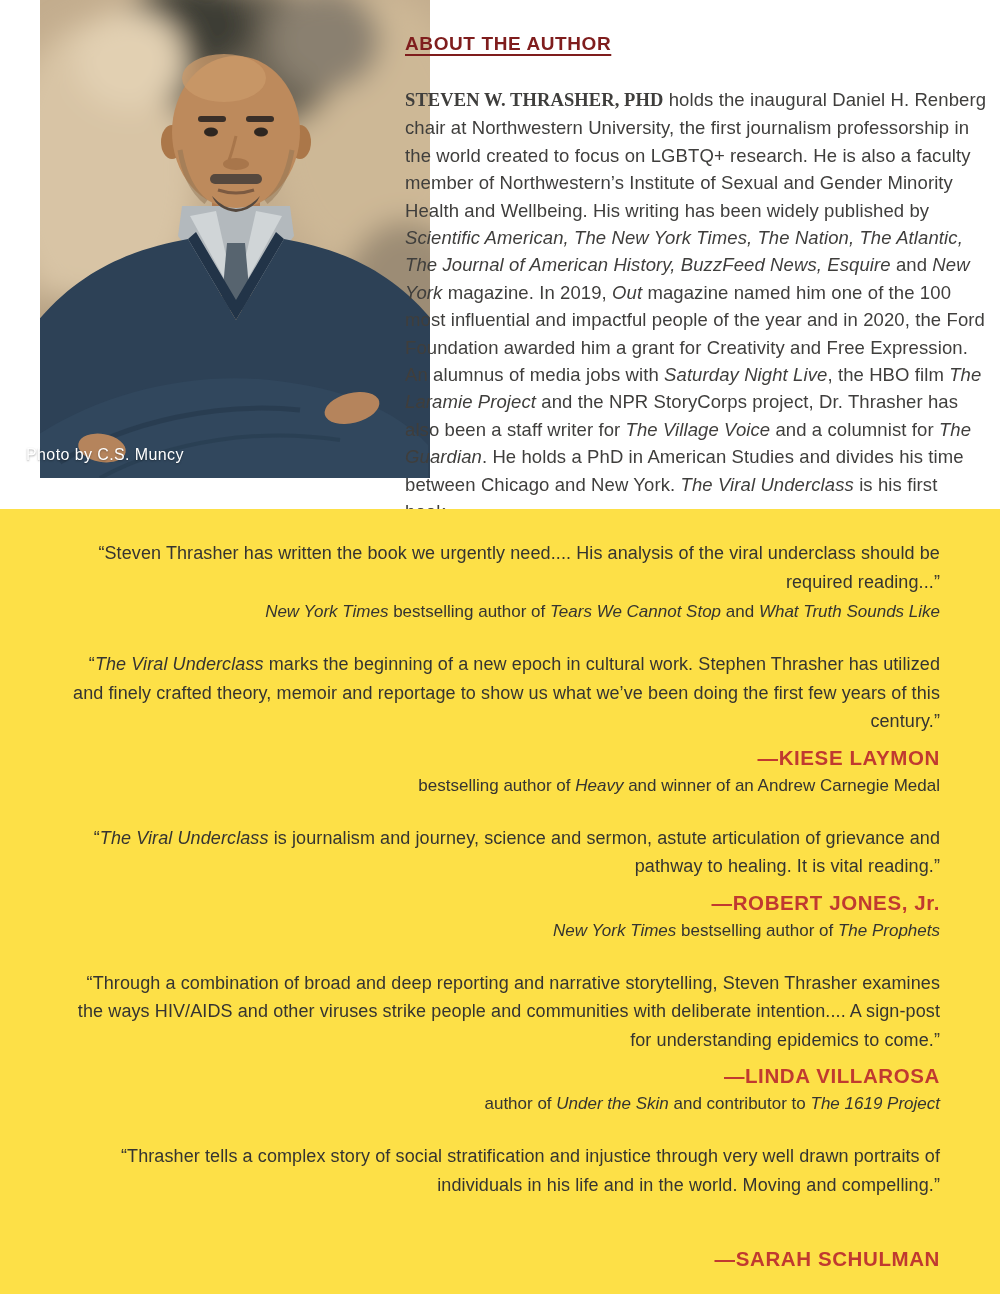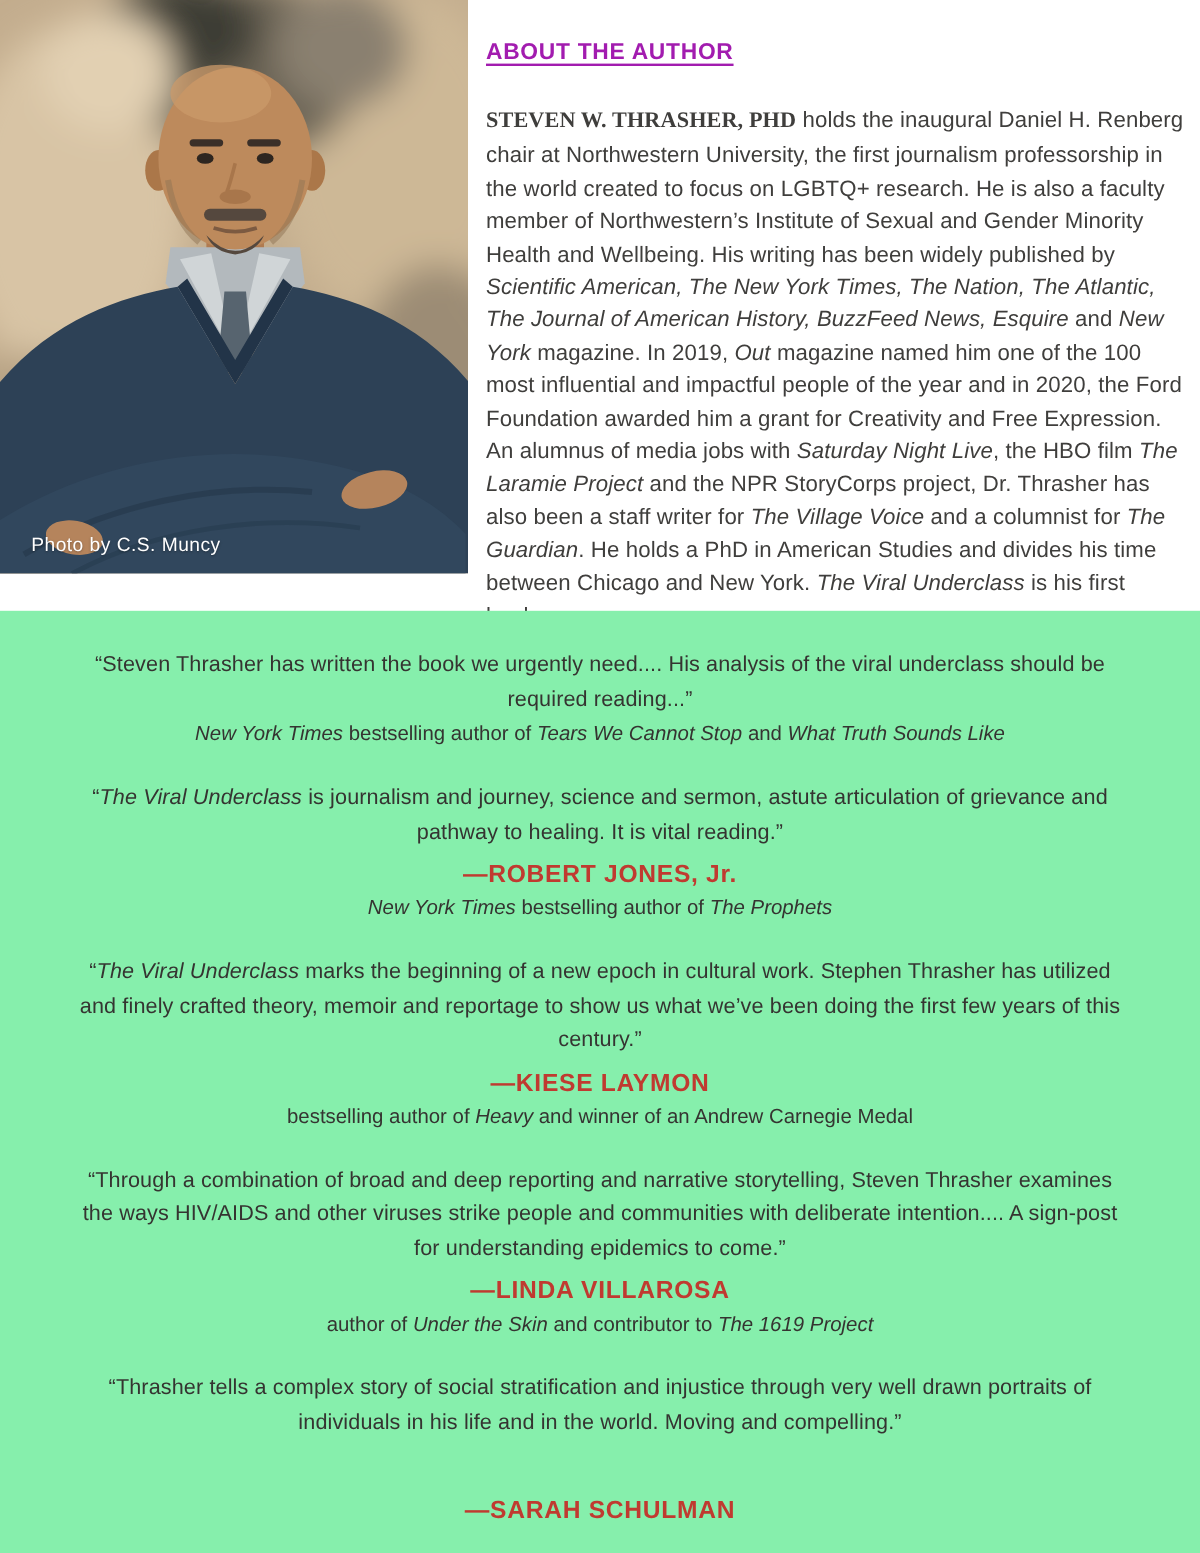--- a/index.html
+++ b/index.html
@@ -2,21 +2,21 @@
 <html><head>
 <meta charset="utf-8">
 <style>
   html,body{margin:0;padding:0;background:#ffffff;}
   .page{
     position:relative;width:1000px;height:1294px;background:#ffffff;
     font-family:"Liberation Sans", sans-serif;overflow:hidden;
   }
   
   .top-section{position:absolute;left:0;top:0;width:1000px;height:509px;background:#ffffff;}
-  .photo{position:absolute;left:0;top:0;width:422px;height:478px;margin:0;}
+  .photo{position:absolute;left:0;top:0;width:422px;height:478px;margin:0;padding-left:40px;}
   .photo svg{display:block;width:390px;height:478px;}
   .photo-credit{
     position:absolute;left:26px;bottom:14px;color:#ffffff;font-size:16px;
     letter-spacing:.4px;text-shadow:0 1px 2px rgba(0,0,0,.35);
   }
   .bio-col{position:absolute;left:405px;top:33px;width:582px;}
   .section-heading{
     margin:0 0 31px 0;font-size:19px;font-weight:bold;letter-spacing:.6px;
     text-decoration:underline;text-decoration-thickness:2px;text-underline-offset:4px;
   }
@@ -107,42 +107,42 @@
         <rect x="170" y="174" width="52" height="10" rx="5" fill="#55483e"></rect>
         <path d="M178 190 Q196 196 214 190" stroke="#7c5a41" stroke-width="3" fill="none"></path>
         <path d="M172 196 Q196 222 220 196 Q214 210 196 212 Q178 210 172 196 Z" fill="#55483e"></path>
         <path d="M140 150 Q146 186 166 202" stroke="#8f7354" stroke-width="5" fill="none" opacity="0.5"></path>
         <path d="M252 150 Q246 186 226 202" stroke="#8f7354" stroke-width="5" fill="none" opacity="0.5"></path>
       </svg>
       <figcaption class="photo-credit">Photo by C.S. Muncy</figcaption>
     </figure>
 
     <div class="bio-col">
-      <h2 class="section-heading" style="color: #a21caf;">ABOUT THE AUTHOR</h2>
+      <h2 class="section-heading" style="color: #7f1d1d;">ABOUT THE AUTHOR</h2>
       <p class="bio"><strong>STEVEN W. THRASHER, PHD</strong><span> holds the inaugural Daniel H. Renberg chair at Northwestern University, the first journalism professorship in the world created to focus on LGBTQ+ research. He is also a faculty member of Northwestern’s Institute of Sexual and Gender Minority Health and Wellbeing. His writing has been widely published by </span><em>Scientific American, The New York Times, The Nation, The Atlantic, The Journal of American History, BuzzFeed News, Esquire</em><span> and </span><em>New York</em><span> magazine. In 2019, </span><em>Out</em><span> magazine named him one of the 100 most influential and impactful people of the year and in 2020, the Ford Foundation awarded him a grant for Creativity and Free Expression. An alumnus of media jobs with </span><em>Saturday Night Live</em><span>, the HBO film </span><em>The Laramie Project</em><span> and the NPR StoryCorps project, Dr. Thrasher has also been a staff writer for </span><em>The Village Voice</em><span> and a columnist for </span><em>The Guardian</em><span>. He holds a PhD in American Studies and divides his time between Chicago and New York. </span><em>The Viral Underclass</em><span> is his first book.</span></p>
     </div>
 
   </div>
 
-  <div class="blurbs-section" id="blurbs" style="background: #86efac;">
+  <div class="blurbs-section" id="blurbs" style="background: #fde047; text-align: right;">
   <div class="blurb">
     <p class="blurb-quote"><span>“Steven Thrasher has written the book we urgently need.... His analysis of the viral underclass should be required reading...”</span></p>
     <p class="blurb-credit"><em>New York Times</em><span> bestselling author of </span><em>Tears We Cannot Stop</em><span> and </span><em>What Truth Sounds Like</em></p>
   </div>
 
   <div class="blurb">
+    <p class="blurb-quote"><span>“</span><em>The Viral Underclass</em><span> marks the beginning of a new epoch in cultural work. Stephen Thrasher has utilized and finely crafted theory, memoir and reportage to show us what we’ve been doing the first few years of this century.”</span></p>
+    <p class="blurb-attribution" style="color: rgb(192, 58, 48);">—KIESE LAYMON</p>
+    <p class="blurb-credit"><span>bestselling author of </span><em>Heavy</em><span> and winner of an Andrew Carnegie Medal</span></p>
+  </div>
+
+  <div class="blurb">
     <p class="blurb-quote"><span>“</span><em>The Viral Underclass</em><span> is journalism and journey, science and sermon, astute articulation of grievance and pathway to healing. It is vital reading.”</span></p>
     <p class="blurb-attribution" style="color: rgb(192, 58, 48);">—ROBERT JONES, Jr.</p>
     <p class="blurb-credit"><em>New York Times</em><span> bestselling author of </span><em>The Prophets</em></p>
-  </div>
-
-  <div class="blurb">
-    <p class="blurb-quote"><span>“</span><em>The Viral Underclass</em><span> marks the beginning of a new epoch in cultural work. Stephen Thrasher has utilized and finely crafted theory, memoir and reportage to show us what we’ve been doing the first few years of this century.”</span></p>
-    <p class="blurb-attribution" style="color: rgb(192, 58, 48);">—KIESE LAYMON</p>
-    <p class="blurb-credit"><span>bestselling author of </span><em>Heavy</em><span> and winner of an Andrew Carnegie Medal</span></p>
   </div>
 
   <div class="blurb">
     <p class="blurb-quote"><span>“Through a combination of broad and deep reporting and narrative storytelling, Steven Thrasher examines the ways HIV/AIDS and other viruses strike people and communities with deliberate intention.... A sign-post for understanding epidemics to come.”</span></p>
     <p class="blurb-attribution" style="color: rgb(192, 58, 48);">—LINDA VILLAROSA</p>
     <p class="blurb-credit"><span>author of </span><em>Under the Skin</em><span> and contributor to </span><em>The 1619 Project</em></p>
   </div>
 
   <div class="blurb">
     <p class="blurb-quote"><span>“Thrasher tells a complex story of social stratification and injustice through very well drawn portraits of individuals in his life and in the world. Moving and compelling.”</span></p>

